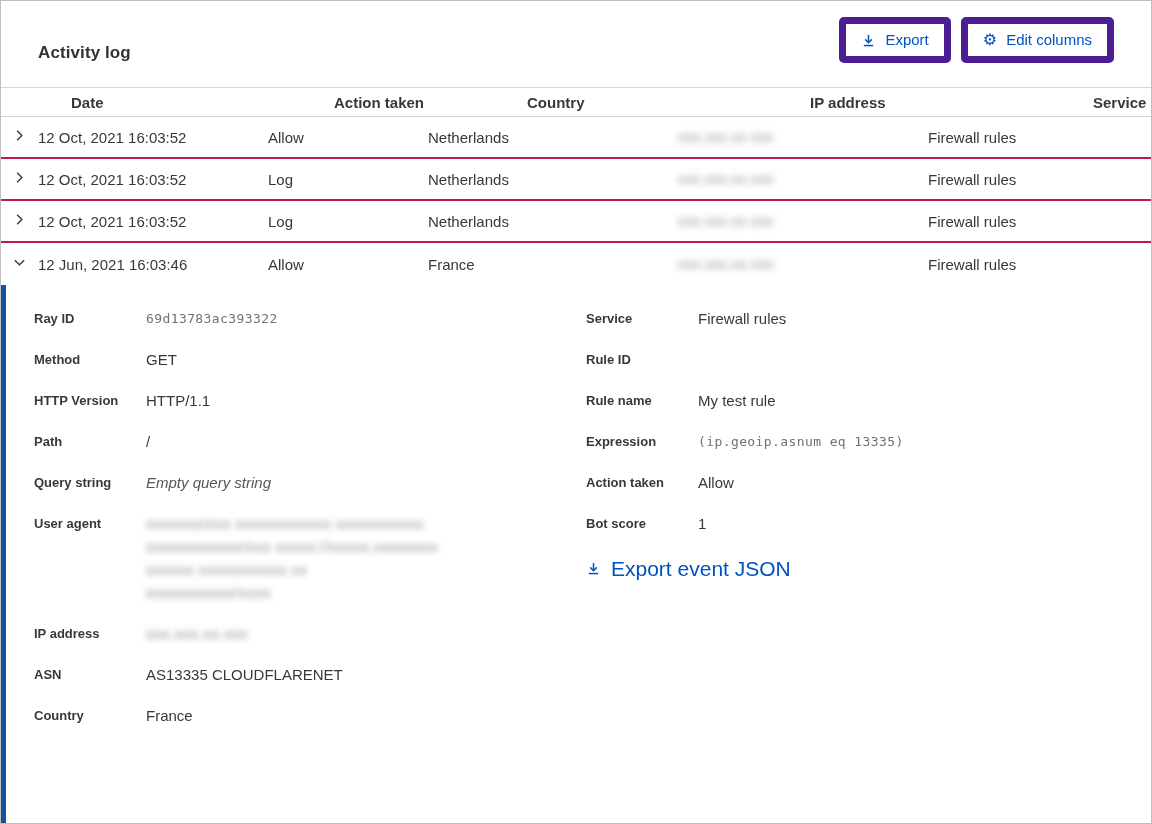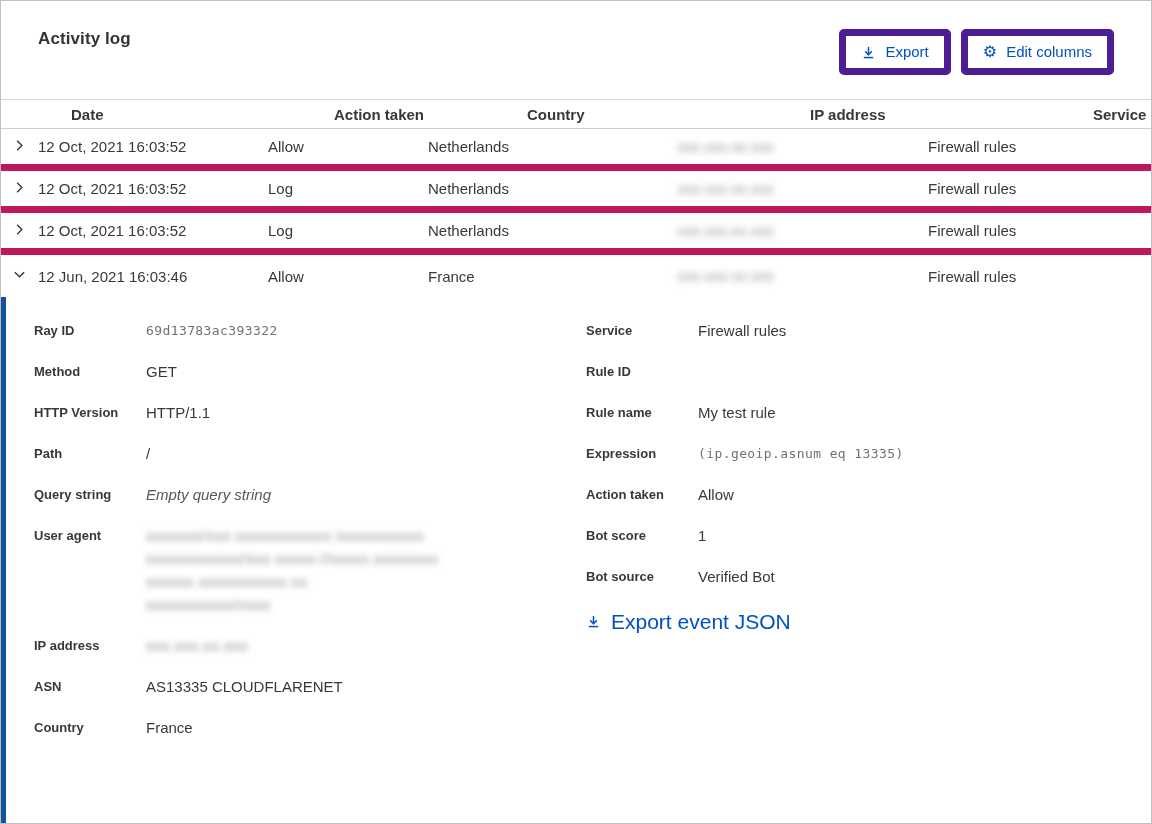--- a/index.html
+++ b/index.html
@@ -15,23 +15,23 @@
     background: #ffffff;
     border: 1px solid #bfbfbf;
     display: flex;
     flex-direction: column;
     overflow: hidden;
   }
 
   
   .topbar {
     display: flex;
-    align-items: flex-start;
+    align-items: flex-end;
     justify-content: space-between;
-    padding: 28px 37px 24px 37px;
+    padding: 16px 37px 24px 37px;
   }
   .page-title {
     font-size: 17px;
     font-weight: 700;
     color: #313336;
     letter-spacing: 0.1px;
   }
   .topbar-actions { display: flex; gap: 10px; }
   .btn {
     display: inline-flex;
@@ -61,21 +61,21 @@
     height: 30px;
     border-top: 1px solid #d8d8d8;
     border-bottom: 1px solid #cfcfcf;
     font-size: 15px;
     font-weight: 700;
     color: #36393a;
     gap: 33px;
   }
   .tbl-row {
     height: 42px;
-    border-bottom: 7px solid #be185d;
+    border-bottom: 2px solid #be185d;
     font-size: 15px;
     color: #36393a;
     cursor: pointer;
     background: #ffffff;
   }
   .tbl-row.expanded { border-bottom: none; }
   .chev-cell {
     display: flex;
     justify-content: center;
     align-items: center;
@@ -303,24 +303,20 @@
         <div class="f-value mono">(ip.geoip.asnum eq 13335)</div>
       </div>
       <div class="f-row">
         <div class="f-label">Action taken</div>
         <div class="f-value">Allow</div>
       </div>
       <div class="f-row">
         <div class="f-label">Bot score</div>
         <div class="f-value">1</div>
       </div>
-      <div class="f-row">
-        <div class="f-label">Bot source</div>
-        <div class="f-value">Verified Bot</div>
-      </div>
       <a class="json-link">
         <span>
           <svg width="15" height="15" viewBox="0 0 16 16" fill="none" stroke="#0051c3" stroke-width="1.6">
             <path d="M8 2v8"></path>
               <path d="M4.5 6.8 8 10.3l3.5-3.5"></path>
               <path d="M3 13.4h10"></path>
           </svg>
         </span>
         <span>Export event JSON</span>
       </a>

